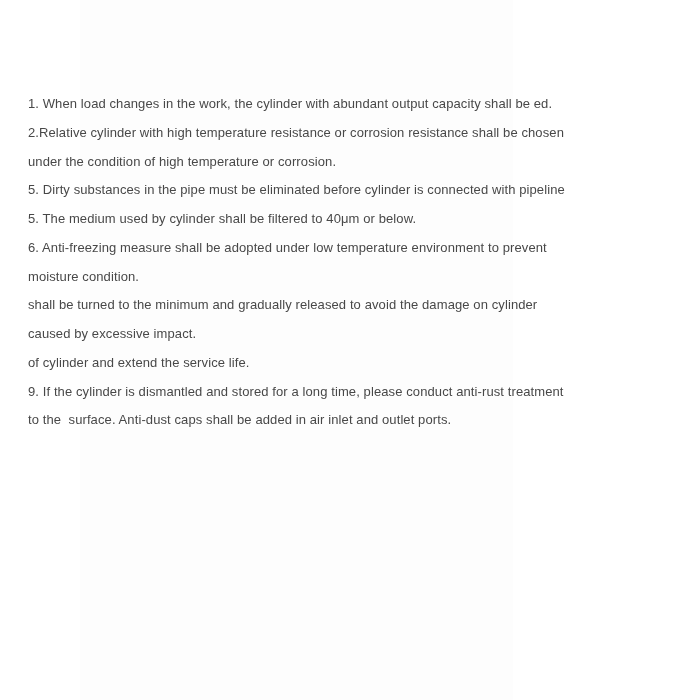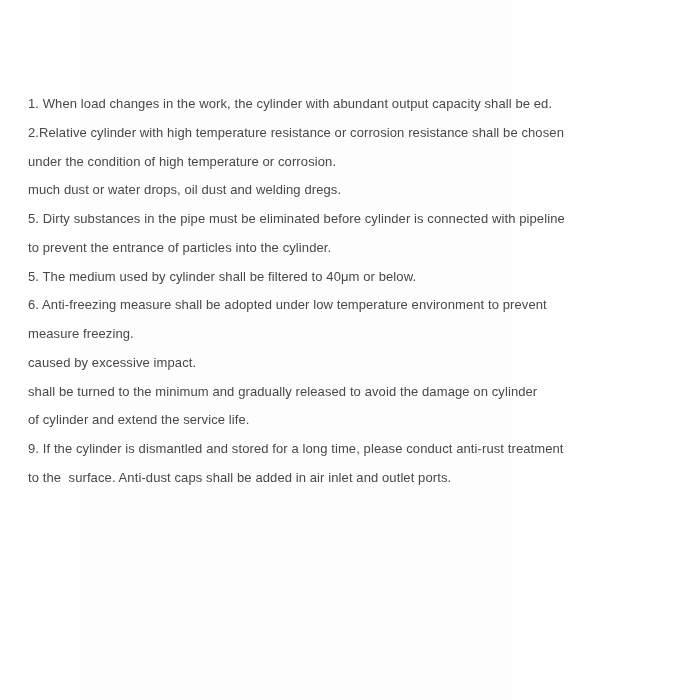--- a/index.html
+++ b/index.html
@@ -37,24 +37,22 @@
 </style>
 </head>
 <body>
 
 <div class="photo-band"></div>
 
 <div class="doc">
     <div class="doc-line">1. When load changes in the work, the cylinder with abundant output capacity shall be ed.</div>
     <div class="doc-line">2.Relative cylinder with high temperature resistance or corrosion resistance shall be chosen</div>
     <div class="doc-line">under the condition of high temperature or corrosion.</div>
-    <div class="doc-line">much dust or water drops, oil dust and welding dregs.</div>
     <div class="doc-line">5. Dirty substances in the pipe must be eliminated before cylinder is connected with pipeline</div>
-    <div class="doc-line">to prevent the entrance of particles into the cylinder.</div>
     <div class="doc-line">5. The medium used by cylinder shall be filtered to 40μm or below.</div>
     <div class="doc-line">6. Anti-freezing measure shall be adopted under low temperature environment to prevent</div>
-    <div class="doc-line">measure freezing.</div>
+    <div class="doc-line">moisture condition.</div>
+    <div class="doc-line">shall be turned to the minimum and gradually released to avoid the damage on cylinder</div>
     <div class="doc-line">caused by excessive impact.</div>
-    <div class="doc-line">shall be turned to the minimum and gradually released to avoid the damage on cylinder</div>
     <div class="doc-line">of cylinder and extend the service life.</div>
     <div class="doc-line">9. If the cylinder is dismantled and stored for a long time, please conduct anti-rust treatment</div>
     <div class="doc-line">to the  surface. Anti-dust caps shall be added in air inlet and outlet ports.</div>
   </div>
 
 </body></html>

